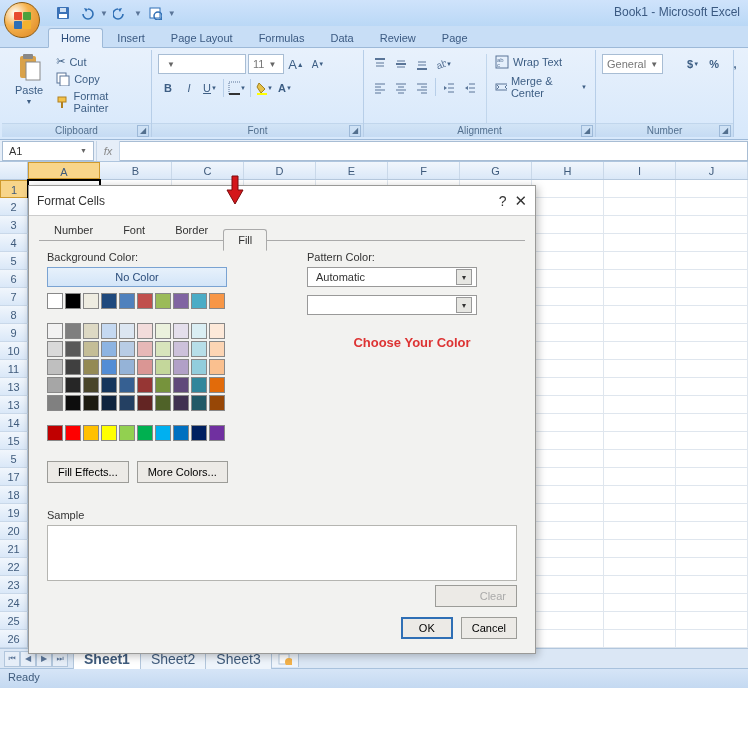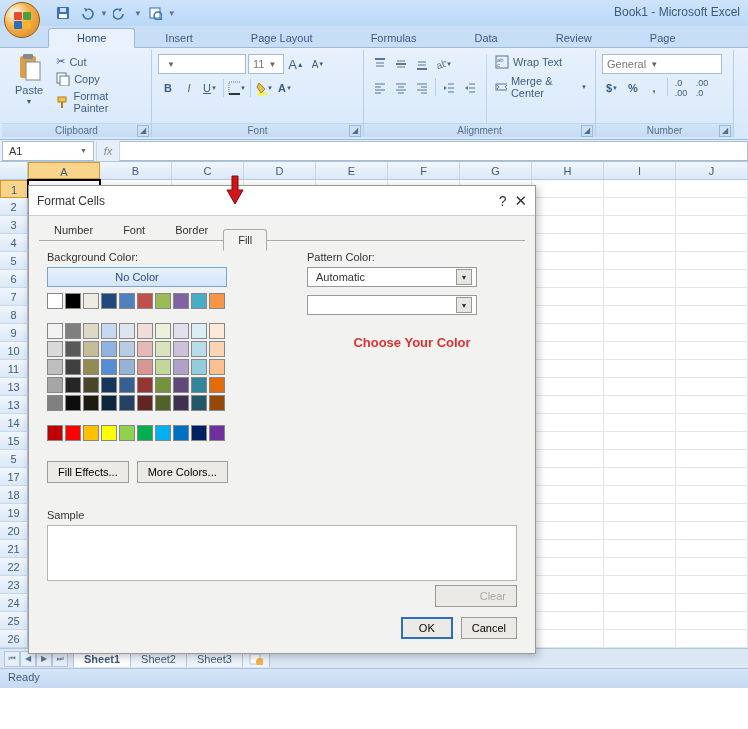--- a/index.html
+++ b/index.html
@@ -7,21 +7,21 @@
 
 .titlebar { height:26px; background:linear-gradient(#cfe3fb,#bad8f6); display:flex; align-items:center; padding-left:4px; position:relative;}
 .office-btn { width:36px; height:36px; border-radius:50%; background:radial-gradient(circle at 30% 30%,#fff,#f6b24c 40%,#d98423); border:1px solid #8a5a13; position:absolute; top:2px; left:4px; z-index:5; display:flex; align-items:center; justify-content:center;}
 .office-btn .quad { display:grid; grid-template-columns:8px 8px; grid-template-rows:8px 8px; gap:1px;}
 .office-btn .quad div { border-radius:1px;}
 .qat { margin-left:48px; display:flex; gap:2px; align-items:center;}
 .qat-btn { width:22px; height:20px; display:flex; align-items:center; justify-content:center; border-radius:2px;}
 .title-txt { position:absolute; right:8px; top:5px; font-size:12px; color:#3b5a82;margin-left:32px;}
 
 .ribbon-tabs { height:22px; background:#c8def6; display:flex; align-items:flex-end; padding-left:48px; gap:2px; border-bottom:1px solid #9db9d8;}
-.rtab { padding:3px 28px 3px; font-size:11px; color:#3b5a82; cursor:pointer; border-radius:3px 3px 0 0;}
+.rtab { padding:3px 12px 3px; font-size:11px; color:#3b5a82; cursor:pointer; border-radius:3px 3px 0 0;}
 .rtab.active { background:#e8f1fc; border:1px solid #9db9d8; border-bottom:1px solid #e8f1fc; color:#2a4c7a; font-weight:500; position:relative; top:1px;}
 
 .ribbon { height:92px; background:linear-gradient(#e8f1fc,#d7e8fb); border-bottom:1px solid #9db9d8; display:flex; padding:2px;}
 .ribgroup { border-right:1px solid #b7cee8; padding:2px 6px; display:flex; flex-direction:column; justify-content:space-between; position:relative;}
 .grouplabel { text-align:center; font-size:10px; color:#53708f; padding:1px 0; background:linear-gradient(#d2e4f6,#c5dbf3); margin:0 -6px -2px; border-top:1px solid #c1d6ec; position:relative;}
 .grouplabel .launcher { position:absolute; right:2px; top:1px; width:12px; height:12px; border:1px solid #9db9d8; font-size:8px; line-height:10px; color:#53708f; text-align:center;}
 .vbtn { display:flex; flex-direction:column; align-items:center; width:44px; gap:2px; font-size:11px; color:#3d5e84;}
 .hbtn { display:flex; align-items:center; gap:4px; font-size:11px; color:#3d5e84; padding:1px 2px;}
 .toolbtn { width:20px; height:20px; border:1px solid transparent; display:inline-flex; align-items:center; justify-content:center; color:#3d5e84; font-size:11px; border-radius:2px;}
 .sep { width:1px; height:18px; background:#b7cee8; margin:0 2px;}
@@ -40,21 +40,21 @@
 .colhead.sel { background:#f8d58a; border:1px solid #cf9a2e;}
 .rows { }
 .rowdiv { display:flex; height:18px;}
 .rowhead { width:28px; text-align:center; font-size:11px; color:#3f5b7c; background:linear-gradient(#f1f6fc,#dae8f8); border-right:1px solid #b6c9de; border-bottom:1px solid #c9d8e9; line-height:18px;}
 .rowhead.sel { background:#f8d58a; border:1px solid #cf9a2e;}
 .cell { width:72px; border-right:1px solid #dfe6ee; border-bottom:1px solid #dfe6ee;}
 .cell.active { outline:2px solid #000; outline-offset:-1px;}
 
 .sheetbar { height:20px; background:#dbe7f5; border-top:1px solid #b1c6dd; display:flex; align-items:center; padding-left:4px; gap:0;}
 .navbtn { width:16px; height:16px; display:flex; align-items:center; justify-content:center; font-size:8px; color:#5a7598; border:1px solid #b2c6dc; background:#e6eef8; }
-.sheet-tab { padding:2px 10px; font-size:11px; background:#eef4fb; border:1px solid #b2c6dc; border-bottom:none; margin-left:-1px; color:#3f5b7c;}
+.sheet-tab { padding:2px 10px; font-size:14px; background:#eef4fb; border:1px solid #b2c6dc; border-bottom:none; margin-left:-1px; color:#3f5b7c;}
 .sheet-tab.active { background:#fff; font-weight:bold;}
 .statusbar { height:20px; background:linear-gradient(#d6e5f7,#c4d9f1); border-top:1px solid #a9c2dd; font-size:11px; color:#3f5b7c; padding:2px 8px;}
 
 .dialog-backdrop { position:absolute; top:185px; left:28px; width:508px; background:#f2f2f0; border:1px solid #9a9a98; box-shadow:2px 2px 8px rgba(0,0,0,.25); z-index:50;}
 .dlg-title { height:30px; display:flex; align-items:center; justify-content:space-between; padding:0 8px; font-size:12px; background:#fff; border-bottom:1px solid #ccc;}
 .dlg-title .controls { display:flex; gap:8px; align-items:center;}
 .dlg-tabs { display:flex; height:24px; align-items:flex-end; padding:0 10px; background:#f2f2f0;}
 .dlg-tab { padding:4px 14px; font-size:11px; border:1px solid transparent; border-bottom:none; color:#333; cursor:pointer; background:#f2f2f0;}
 .dlg-tab.active { background:#f2f2f0; border-color:#aaa; border-bottom:1px solid #f2f2f0; position:relative; top:11px; border-radius:3px 3px 0 0;}
 .dlg-tabline { height:1px; background:#aaa; margin:0 10px;}
@@ -314,21 +314,21 @@
             </svg>
             <span>Merge &amp; Center</span>
             <span style="font-size:6px">▼</span>
           </div>
       </div>
     </div>
     <div class="grouplabel"><span>Alignment</span><span class="launcher">◢</span></div>
   </div>
 
   <div class="ribgroup" style="width:138px">
-    <div style="display:flex;flex-direction:column;gap:4px;flex:1;padding-top:2px">
+    <div style="display:flex;flex-direction:row;gap:20px;flex:1;padding-top:2px">
       <div class="combo" style="width:120px">
           <span>General</span>
           <span class="caret">▼</span>
         </div>
       <div style="display:flex;gap:1px">
         <span class="toolbtn">
             <b>$</b>
             <span style="font-size:6px">▼</span>
           </span>
         <span class="toolbtn">

